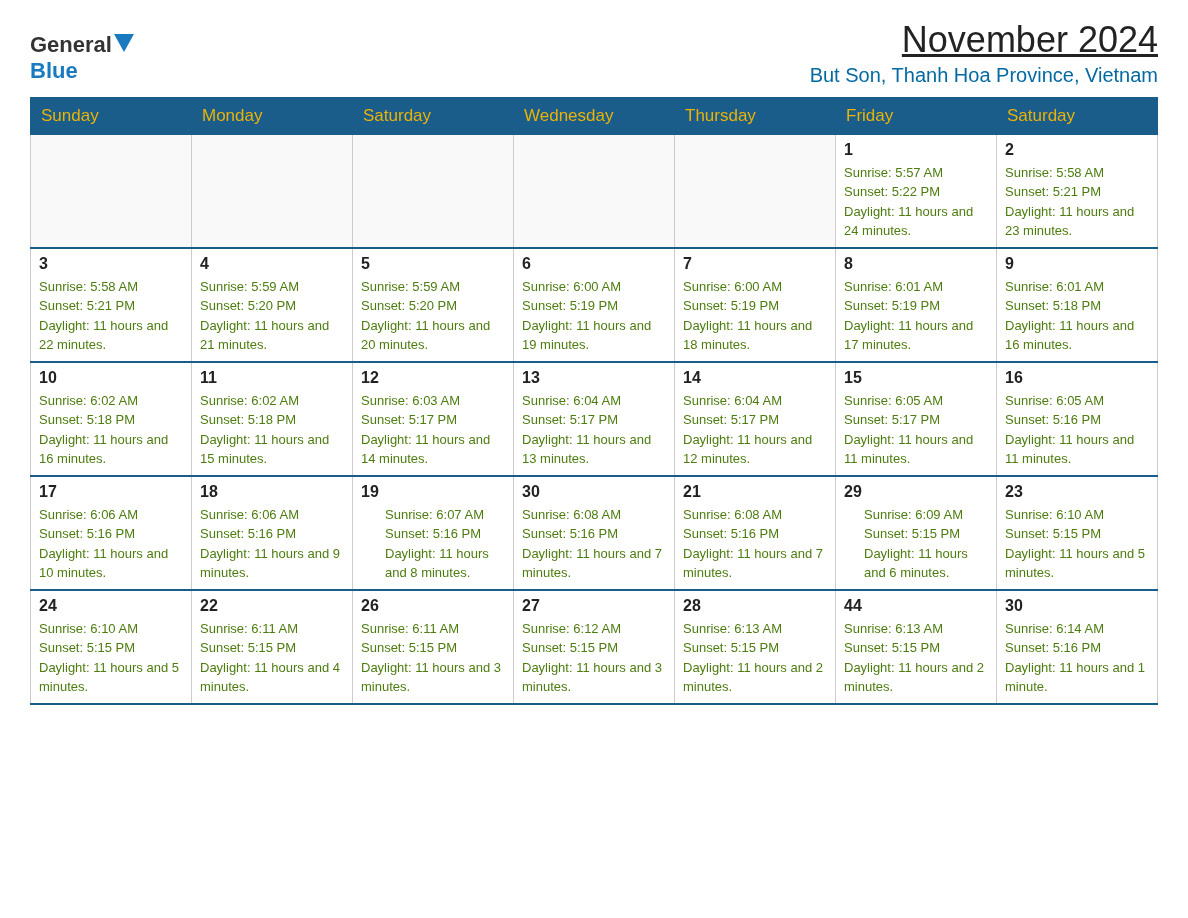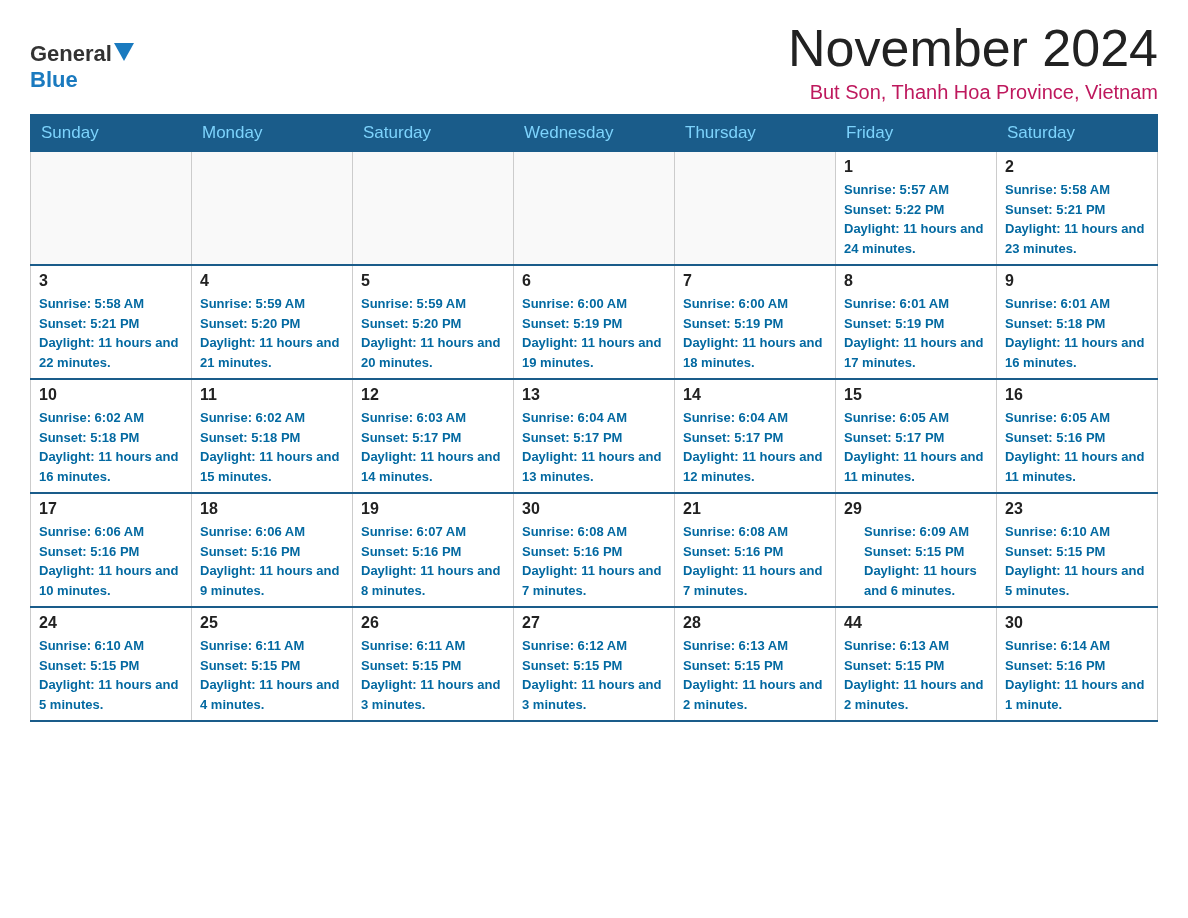--- a/index.html
+++ b/index.html
@@ -33,38 +33,39 @@
       color: #1a7abf;
     }
     .logo-icon {
       display: inline-flex;
       align-items: center;
     }
     .title-section {
       text-align: right;
     }
     .month-title {
-      font-size: 52px;
+      font-size: 36px;
       font-weight: normal;
       color: #222;
       line-height: 1.1;
+      text-decoration: underline;
     }
     .location {
       font-size: 20px;
-      color: #be185d;
+      color: #0369a1;
       margin-top: 4px;
     }
     .calendar {
       width: 100%;
       border-collapse: collapse;
       margin-top: 10px;
     }
     .calendar th {
       background-color: #1a5c8a;
-      color: #7dd3fc;
+      color: #eab308;
       padding: 8px 10px;
       font-size: 17px;
       font-weight: normal;
       text-align: left;
       border: 1px solid #1a5c8a;
     }
     .calendar td {
       border: 1px solid #ccc;
       vertical-align: top;
       padding: 6px 8px;
@@ -76,23 +77,22 @@
       border-top: none;
     }
     .day-number {
       font-size: 16px;
       font-weight: bold;
       color: #222;
       margin-bottom: 4px;
     }
     .day-info {
       font-size: 13px;
-      color: #0369a1;
+      color: #4d7c0f;
       line-height: 1.5;
-      font-weight: bold;
     }
     .empty-cell {
       background: #f9f9f9;
     }
     .calendar tbody tr {
       border-bottom: 2px solid #1a5c8a;
     }
   </style>
 </head>
 <body>
@@ -245,21 +245,21 @@
 Daylight: 11 hours and 10 minutes.</div>
         </td>
         <td>
           <div class="day-number">18</div>
           <div class="day-info" style="white-space: pre-line;">Sunrise: 6:06 AM
 Sunset: 5:16 PM
 Daylight: 11 hours and 9 minutes.</div>
         </td>
         <td>
           <div class="day-number">19</div>
-          <div class="day-info" style="white-space: pre-line;">Sunrise: 6:07 AM
+          <div class="day-info" style="white-space: pre-line; margin-left: 24px;">Sunrise: 6:07 AM
 Sunset: 5:16 PM
 Daylight: 11 hours and 8 minutes.</div>
         </td>
         <td>
           <div class="day-number">30</div>
           <div class="day-info" style="white-space: pre-line;">Sunrise: 6:08 AM
 Sunset: 5:16 PM
 Daylight: 11 hours and 7 minutes.</div>
         </td>
         <td>
@@ -282,21 +282,21 @@
         </td>
       </tr>
       <tr>
         <td>
           <div class="day-number">24</div>
           <div class="day-info" style="white-space: pre-line;">Sunrise: 6:10 AM
 Sunset: 5:15 PM
 Daylight: 11 hours and 5 minutes.</div>
         </td>
         <td>
-          <div class="day-number">25</div>
+          <div class="day-number">22</div>
           <div class="day-info" style="white-space: pre-line;">Sunrise: 6:11 AM
 Sunset: 5:15 PM
 Daylight: 11 hours and 4 minutes.</div>
         </td>
         <td>
           <div class="day-number">26</div>
           <div class="day-info" style="white-space: pre-line;">Sunrise: 6:11 AM
 Sunset: 5:15 PM
 Daylight: 11 hours and 3 minutes.</div>
         </td>

